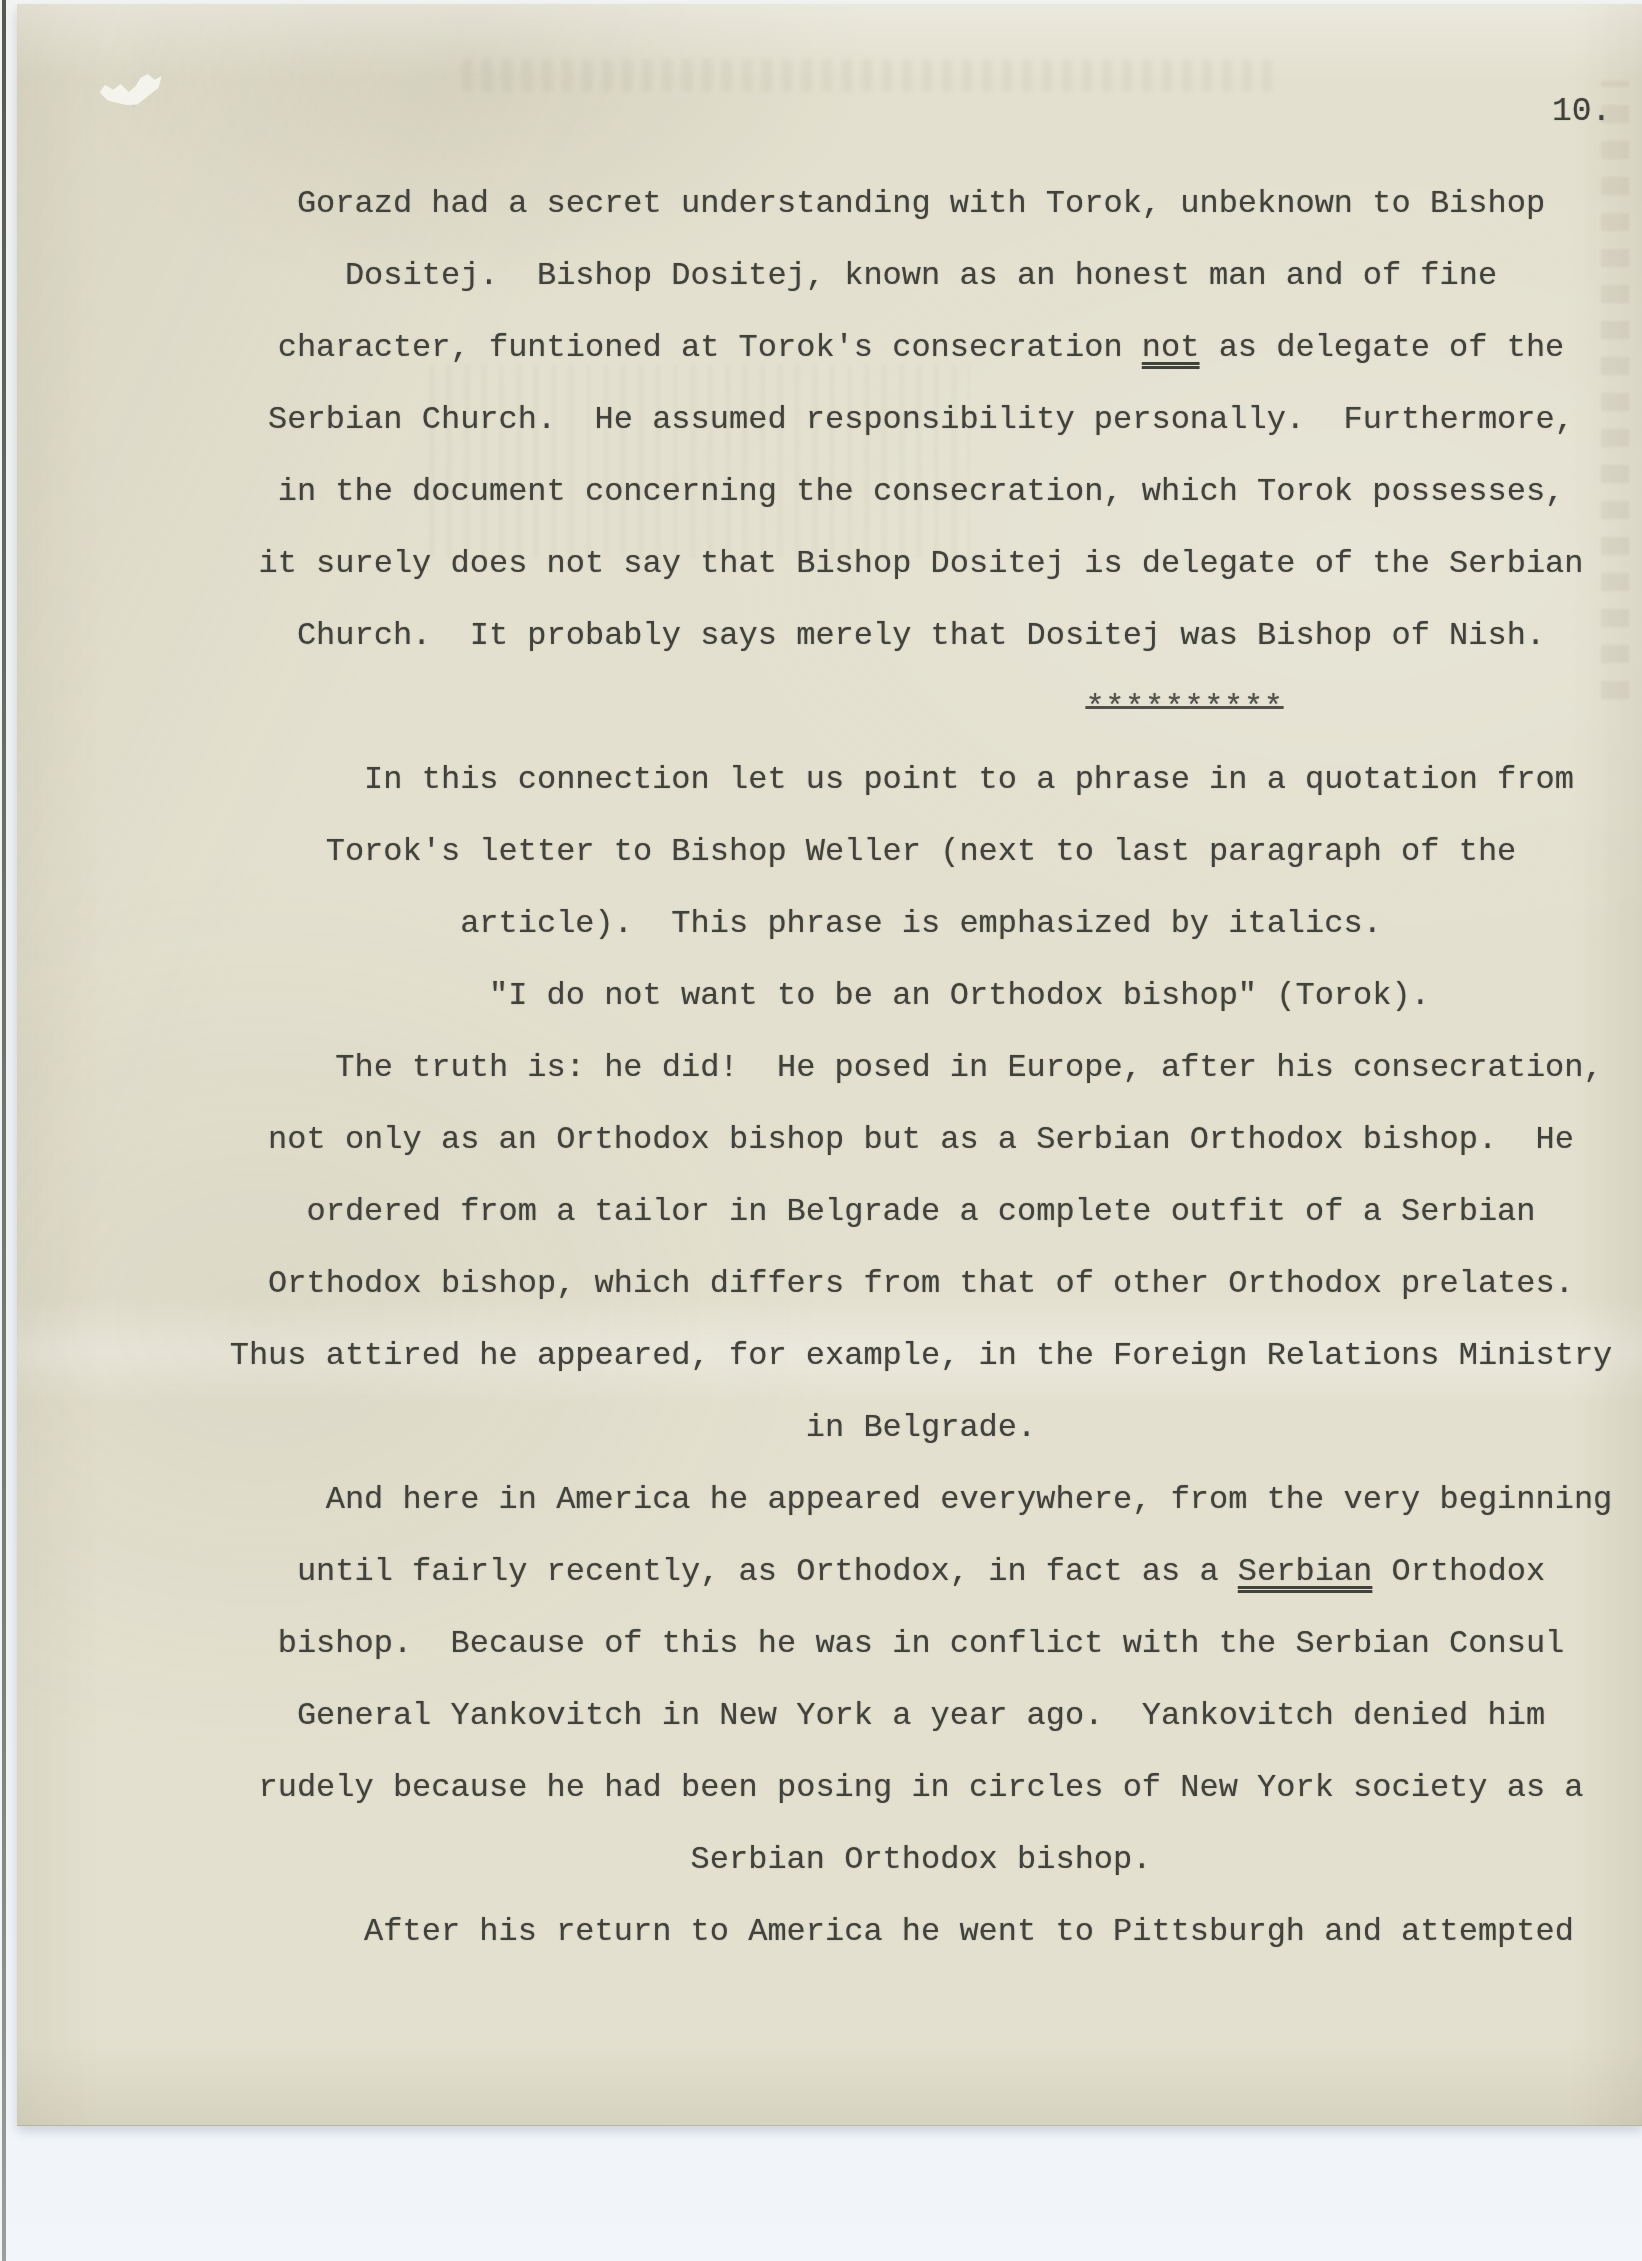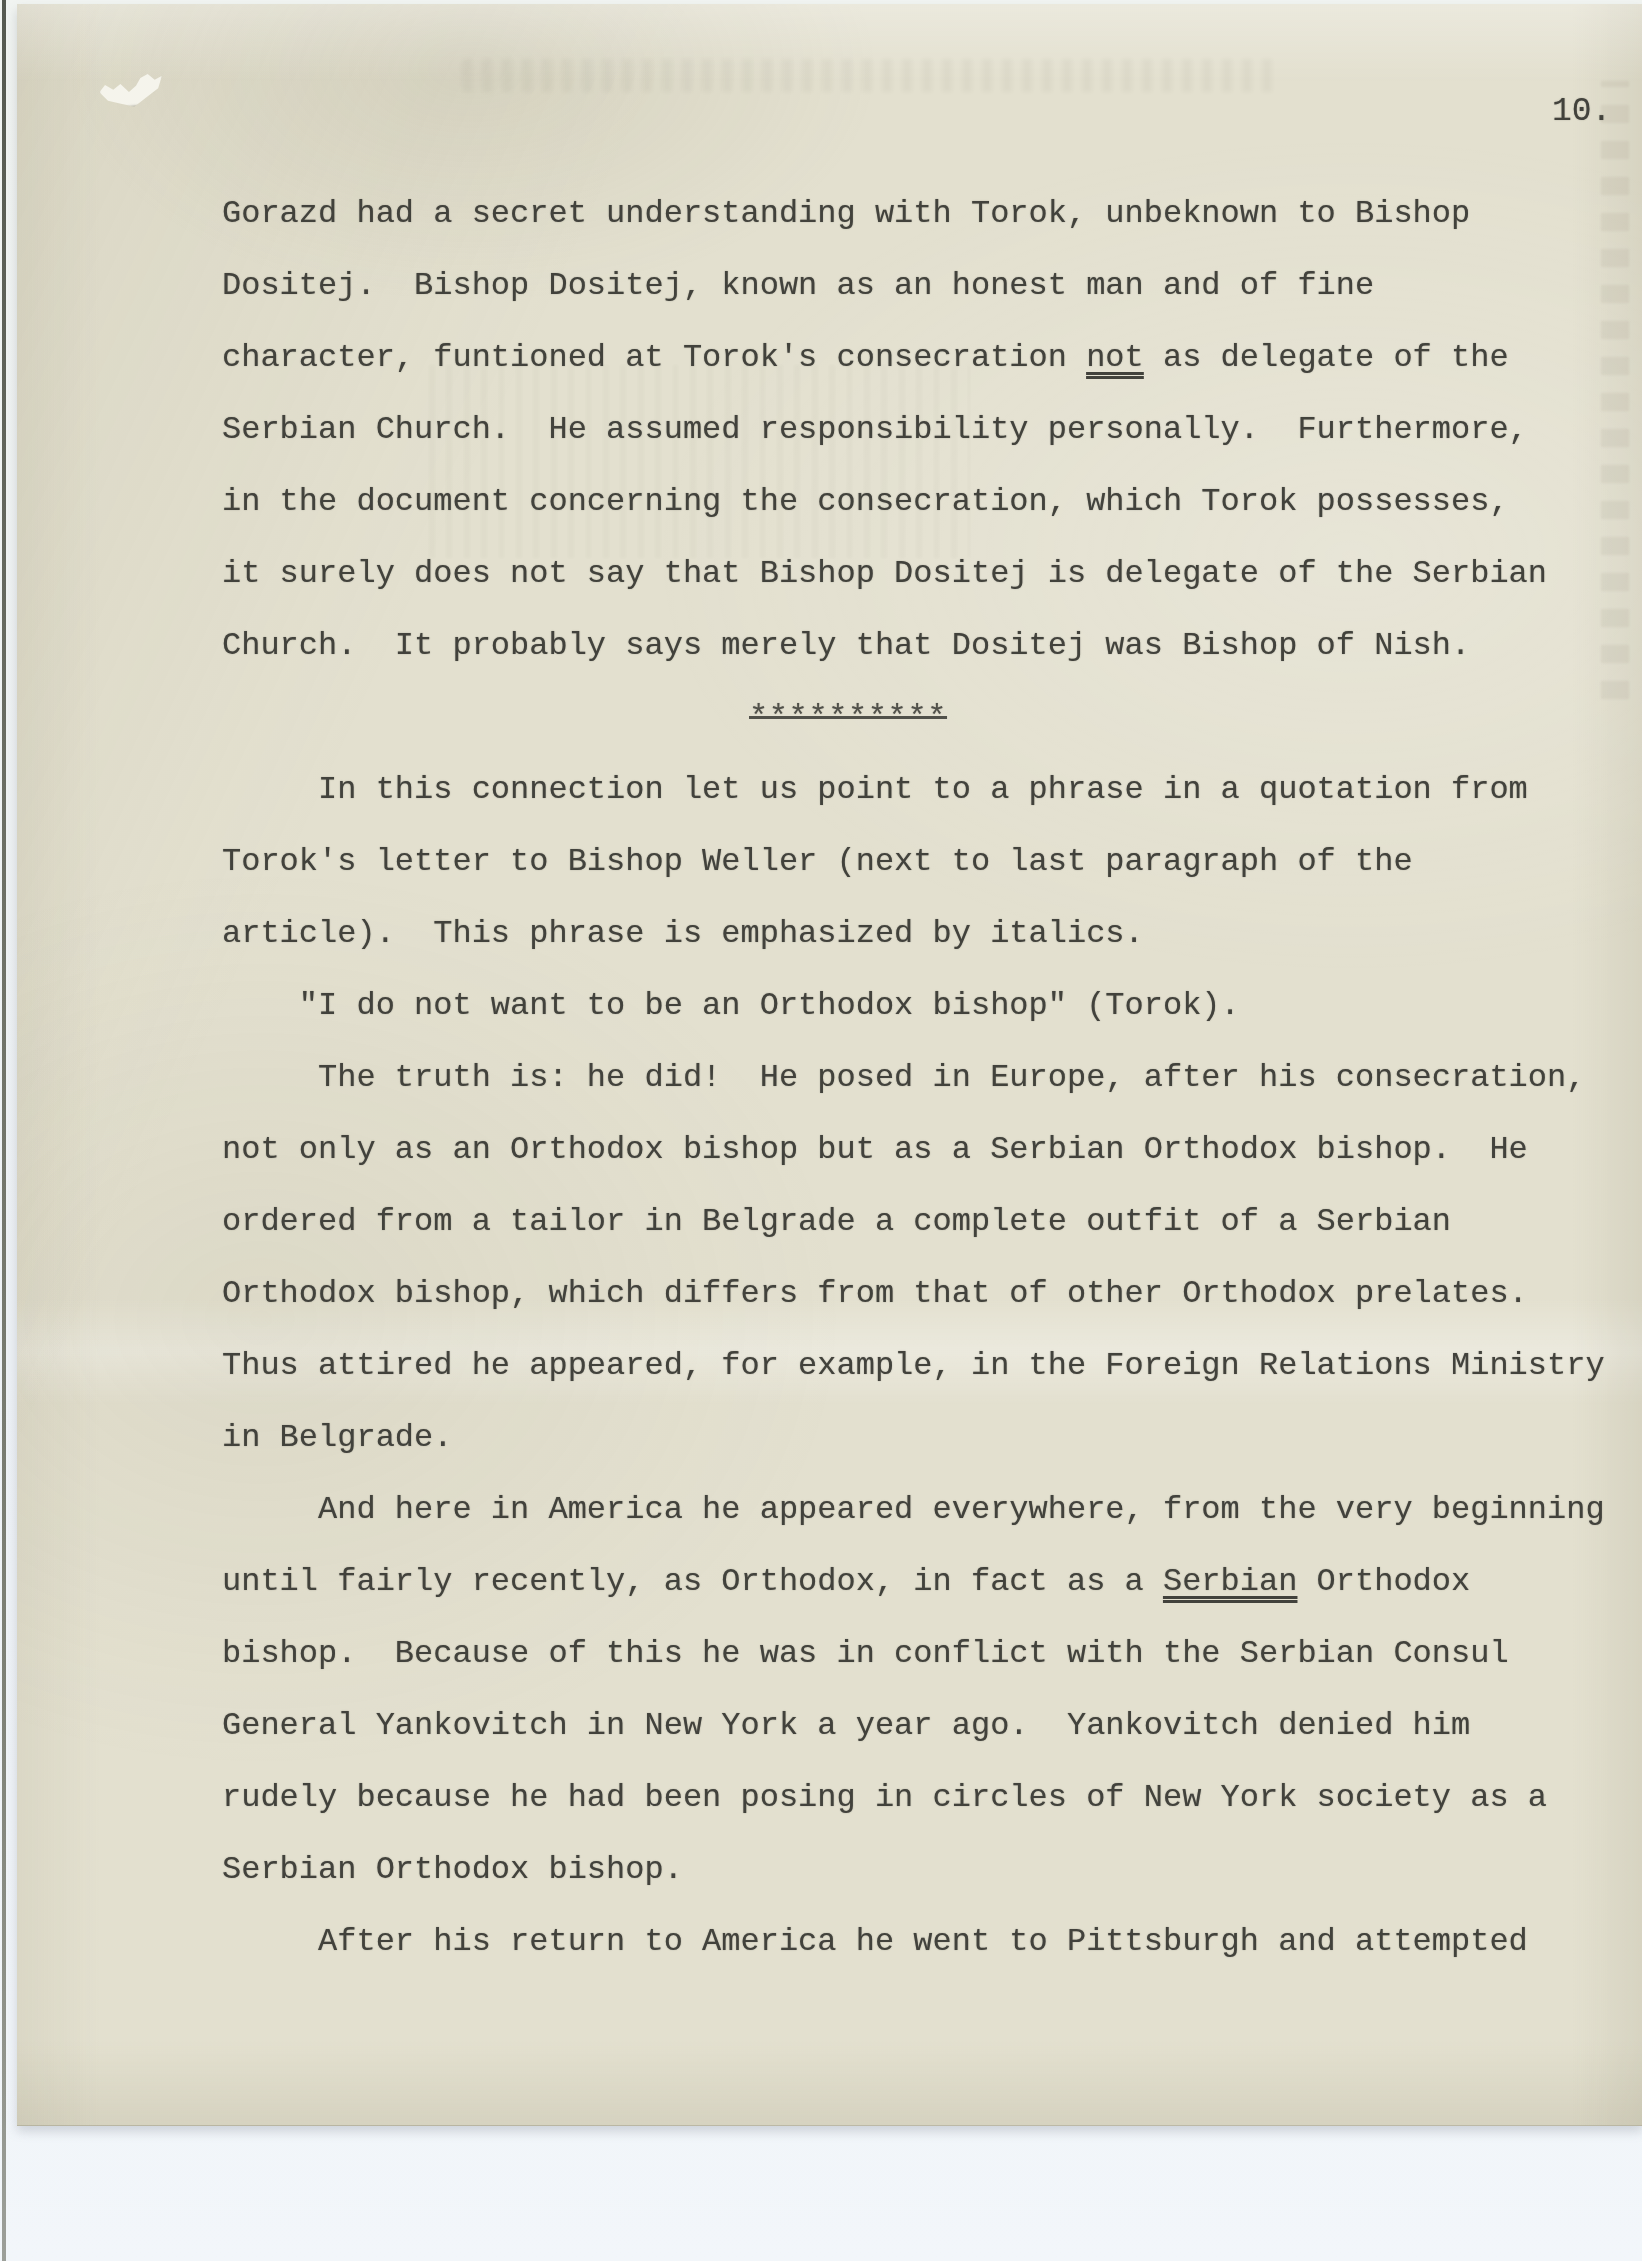--- a/index.html
+++ b/index.html
@@ -57,25 +57,26 @@
     background:repeating-linear-gradient(0deg,rgba(108,103,82,.12) 0 18px,transparent 18px 36px);
     filter:blur(1px);opacity:.7;
   }
   
   .page-number{
     position:absolute;left:1535px;top:89px;
     font-size:33px;color:var(--ink,#42423c);
     text-shadow:0 0 1.3px rgba(62,62,55,.45);
   }
   .typed{
-    position:absolute;left:205px;top:174px;width:1398px;
+    position:absolute;left:205px;top:164px;width:1398px;
     font-size:32px;line-height:72px;
     color:var(--ink,#42423c);
     text-shadow:0 0 1.3px rgba(62,62,55,.45);
     white-space:pre;
+    text-align:center;
   }
   .line{height:72px;}
   .line .u{
     text-decoration:underline;
     text-decoration-style:double;
     text-decoration-thickness:3.2px;
     text-underline-offset:5.8px;
   }
   .line.sep{padding-left:527px;}
   .line.sep .sep-glyphs{

